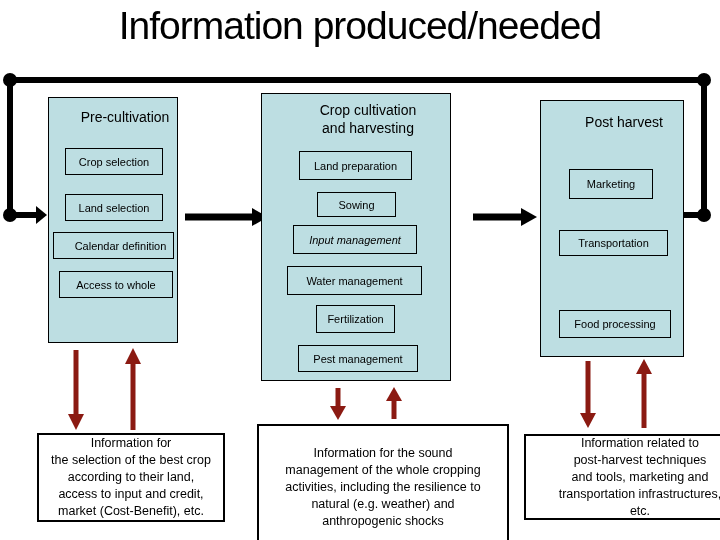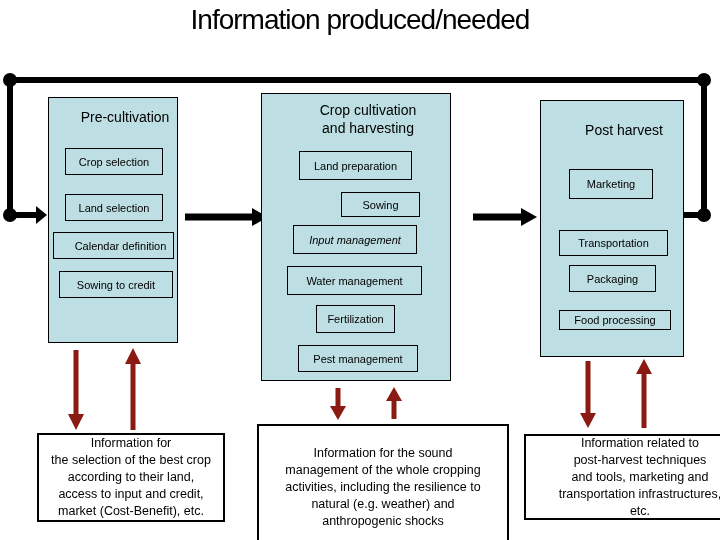--- a/index.html
+++ b/index.html
@@ -11,21 +11,21 @@
     --text:#000000;
   }
   html,body{margin:0;padding:0;background:var(--bg);}
   .slide{
     position:relative;width:720px;height:540px;overflow:hidden;
     background:var(--bg);color:var(--text);
     font-family:"Liberation Sans","DejaVu Sans",sans-serif;
   }
   .title{
     position:absolute;top:4px;left:0;width:100%;
-    text-align:center;font-size:28px;font-weight:400;margin:0;
+    text-align:center;font-size:39px;font-weight:400;margin:0;
     letter-spacing:-1px;
   }
   .connectors{position:absolute;left:0;top:0;width:720px;height:540px;}
   .stage{
     position:absolute;background:var(--box_fill);
     border:1px solid var(--box_border);box-sizing:border-box;
   }
   .stage-header{
     position:absolute;top:0;left:0;width:100%;padding-top:10px;
     text-align:center;font-size:14px;line-height:1.3;white-space:pre-line;margin-left:12px;
@@ -100,40 +100,39 @@
       <line x1="644" y1="428" x2="644" y2="374" stroke="var(--feedback)" stroke-width="5"></line>
       <polygon fill="var(--feedback)" points="636,374 652,374 644,359"></polygon>
     </g>
   </svg>
 
   <div class="stage" style="left:48px;top:97px;width:130px;height:246px;">
     <div class="stage-header">Pre-cultivation</div>
     <div class="item" style="left:16px;top:50px;width:98px;height:27px;">Crop selection</div>
     <div class="item" style="left:16px;top:96px;width:98px;height:27px;">Land selection</div>
     <div class="item" style="left:4px;top:134px;width:121px;height:27px;padding-left:14px;">Calendar definition</div>
-    <div class="item" style="left:10px;top:173px;width:114px;height:27px;">Sowing to credit</div>
+    <div class="item" style="left:10px;top:173px;width:114px;height:27px;">Access to whole</div>
   </div>
 
   <div class="stage" style="left:261px;top:93px;width:190px;height:288px;">
     <div class="stage-header" style="padding-top:7px;">Crop cultivation
 and harvesting</div>
     <div class="item" style="left:37px;top:57px;width:113px;height:29px;">Land preparation</div>
-    <div class="item" style="left:55px;top:98px;width:79px;height:25px;margin-left:24px;">Sowing</div>
+    <div class="item" style="left:55px;top:98px;width:79px;height:25px;">Sowing</div>
     <div class="item" style="left:31px;top:131px;width:124px;height:29px;font-style:italic;">Input management</div>
     <div class="item" style="left:25px;top:172px;width:135px;height:29px;">Water management</div>
     <div class="item" style="left:54px;top:211px;width:79px;height:28px;">Fertilization</div>
     <div class="item" style="left:36px;top:251px;width:120px;height:27px;">Pest management</div>
   </div>
 
   <div class="stage" style="left:540px;top:100px;width:144px;height:257px;">
-    <div class="stage-header" style="padding-top:20px;">Post harvest</div>
+    <div class="stage-header" style="padding-top:12px;">Post harvest</div>
     <div class="item" style="left:28px;top:68px;width:84px;height:30px;">Marketing</div>
     <div class="item" style="left:18px;top:129px;width:109px;height:26px;">Transportation</div>
-    <div class="item" style="left:28px;top:164px;width:87px;height:27px;">Packaging</div>
-    <div class="item" style="left:18px;top:209px;width:112px;height:20px;">Food processing</div>
+    <div class="item" style="left:18px;top:209px;width:112px;height:28px;">Food processing</div>
   </div>
 
   <div class="note" style="left:25px;top:433px;width:188px;height:89px;">Information for
 the selection of the best crop
 according to their land,
 access to input and credit,
 market (Cost-Benefit), etc.</div>
   <div class="note" style="left:245px;top:424px;width:252px;height:126px;">Information for the sound
 management of the whole cropping
 activities, including the resilience to

